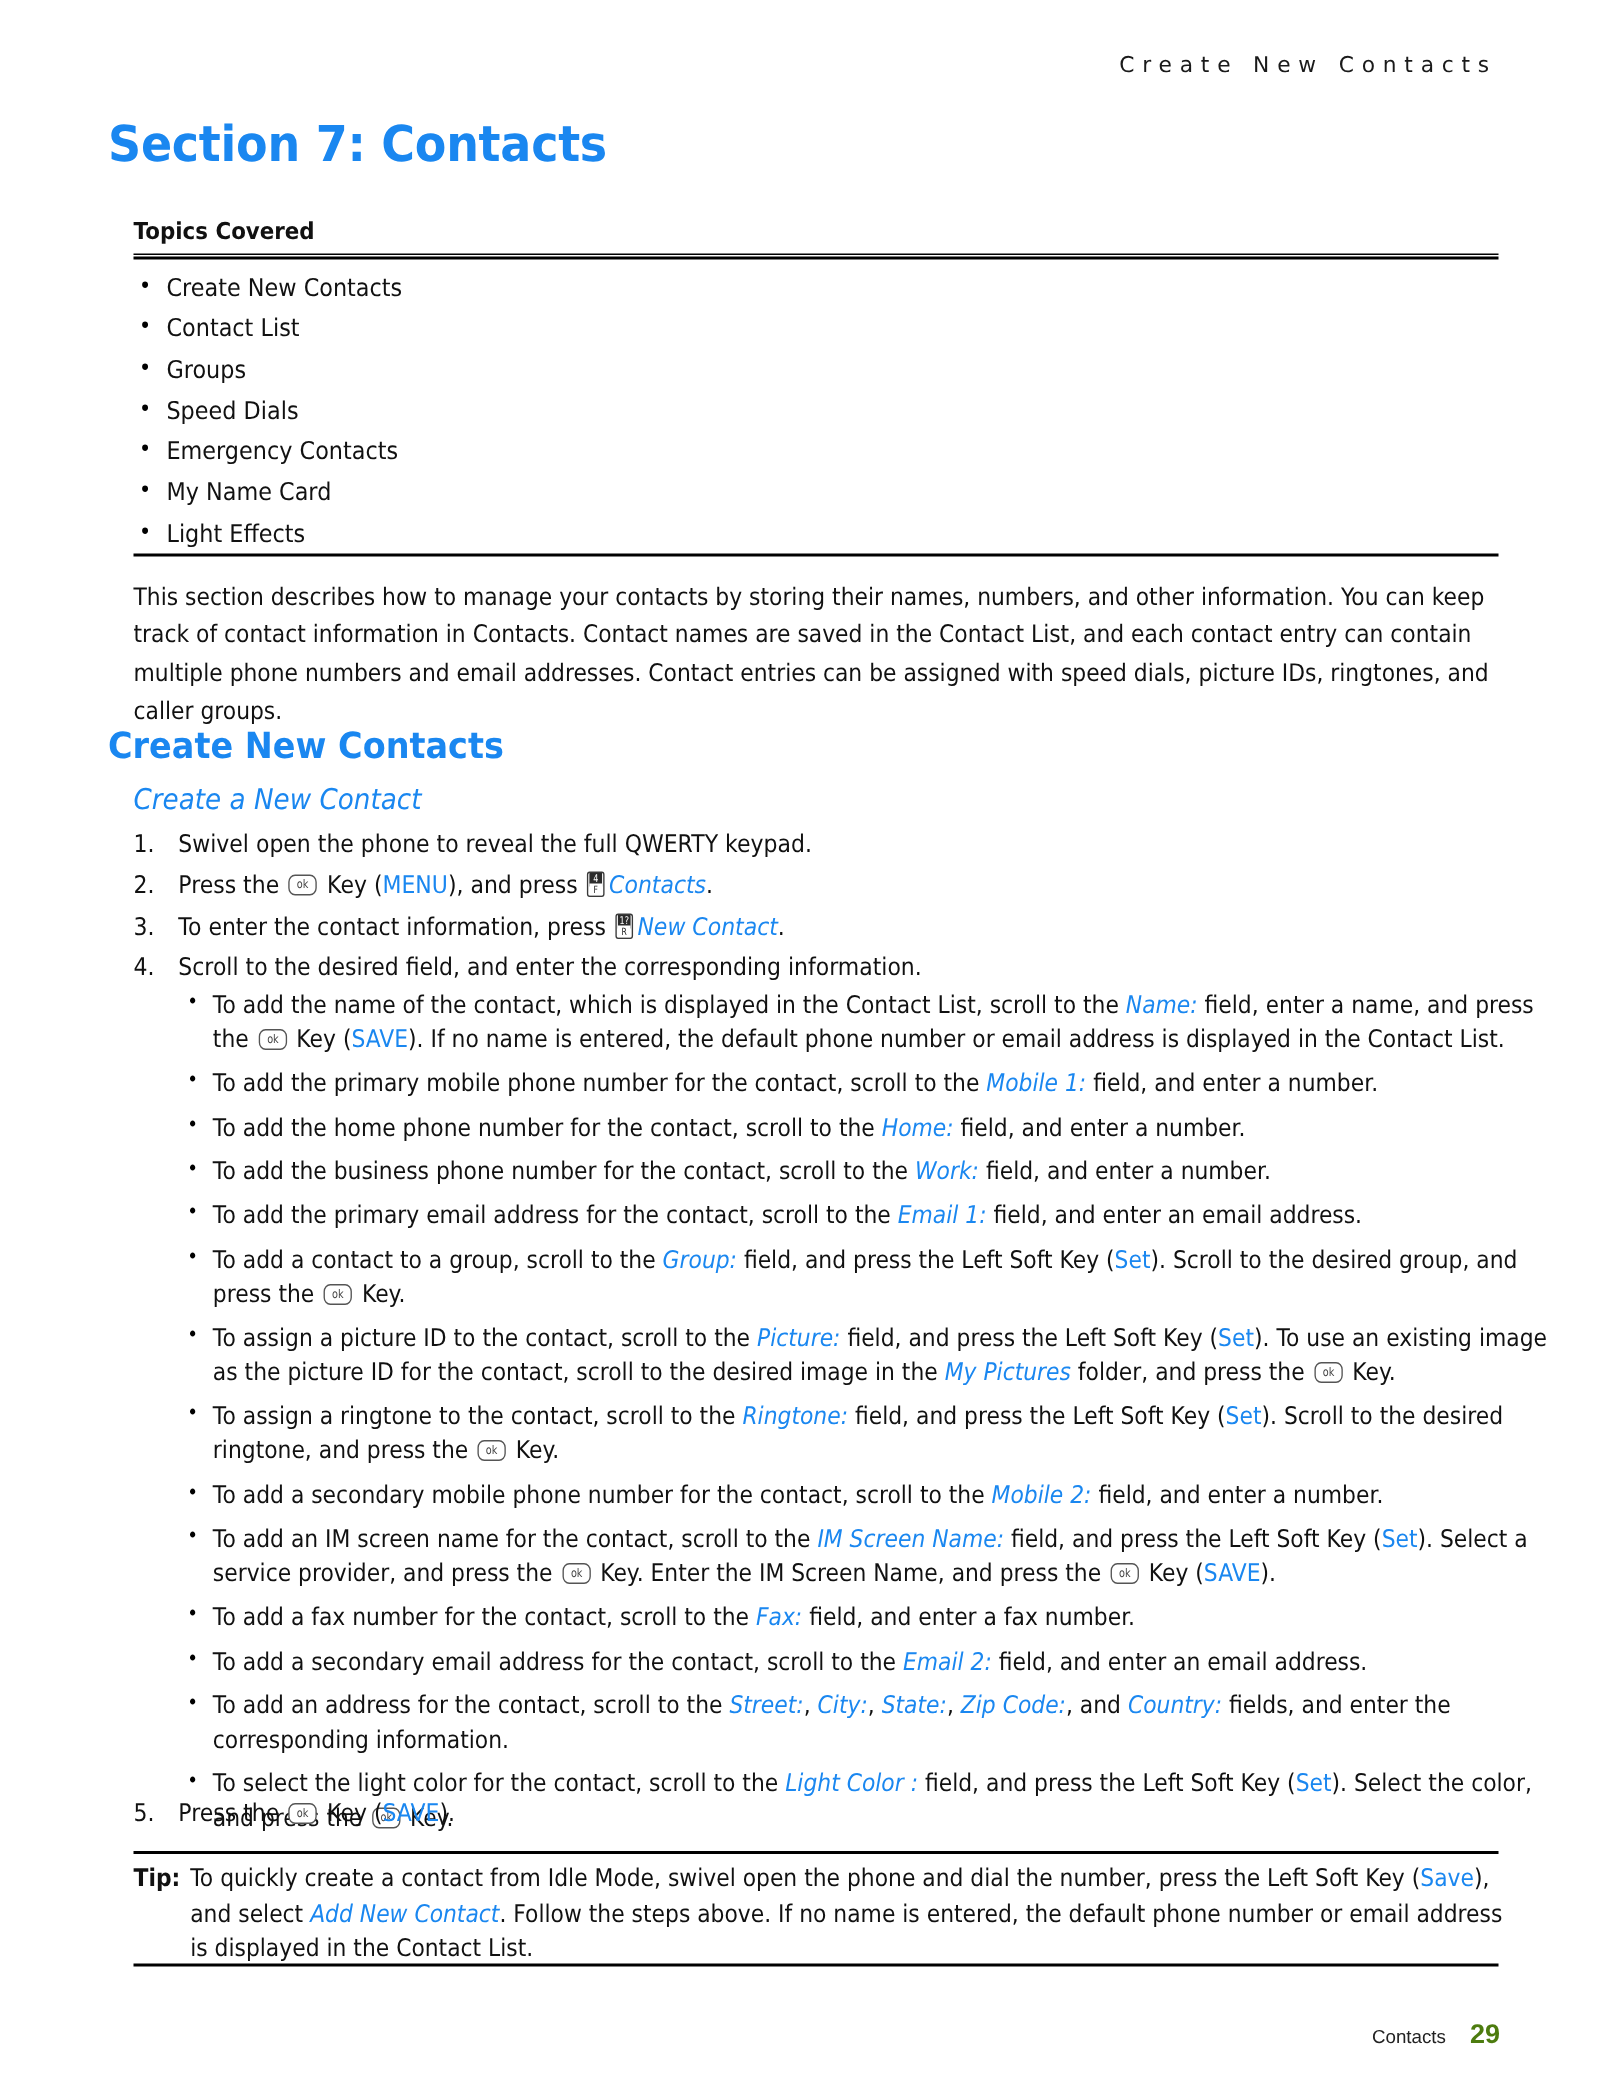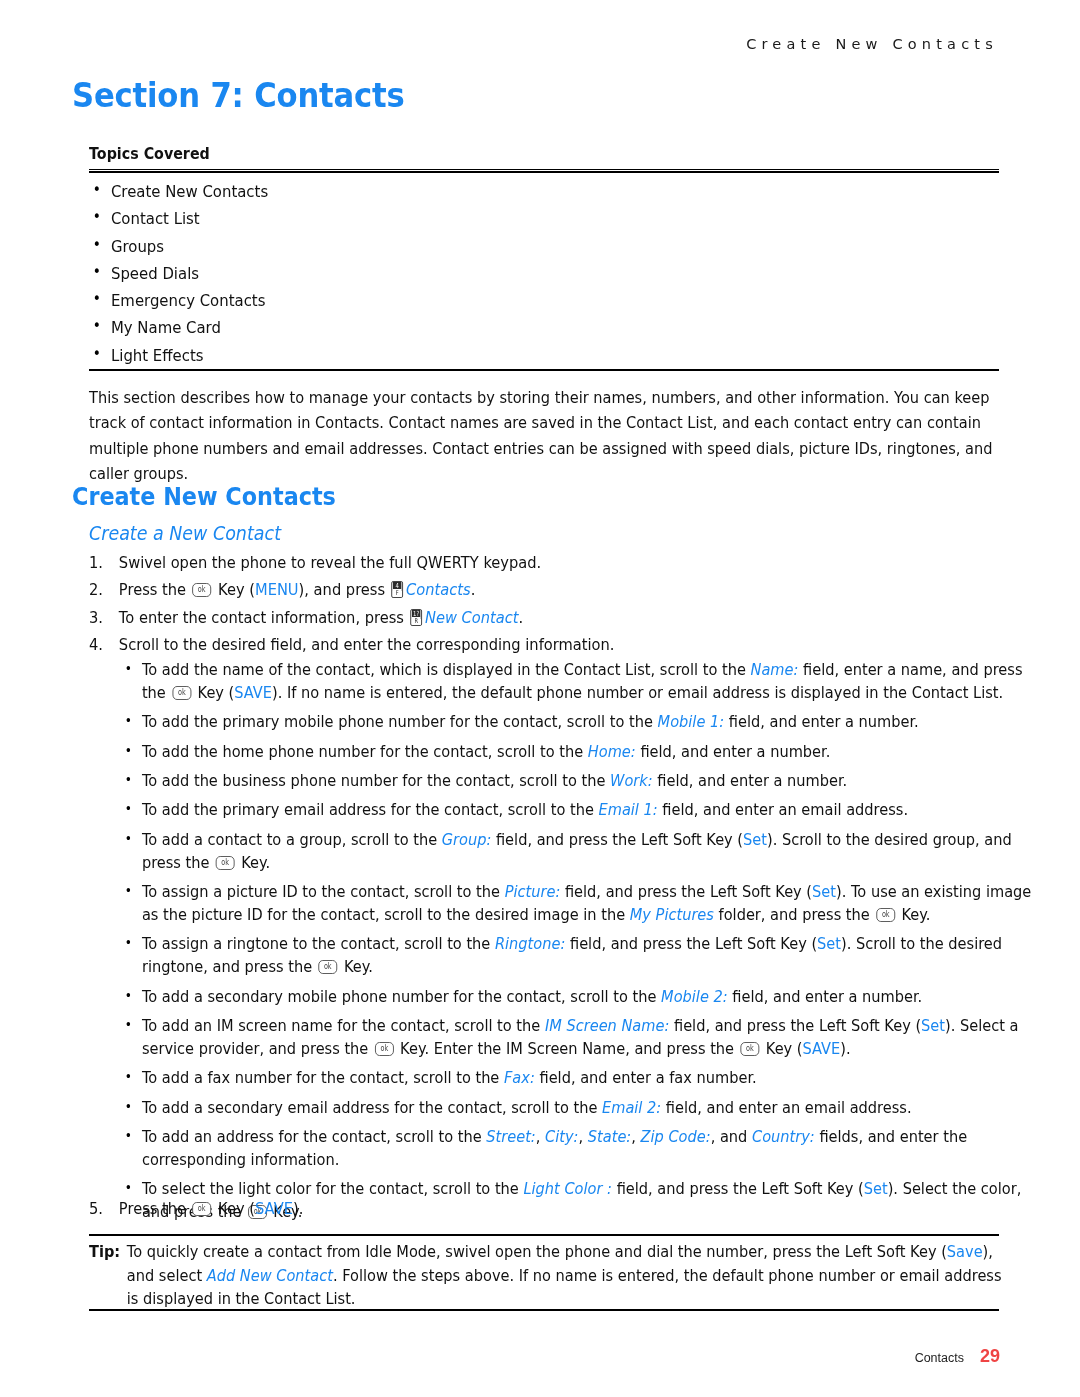--- a/index.html
+++ b/index.html
@@ -261,21 +261,21 @@
     gap: 16px;
     font-family: "Liberation Sans", sans-serif;
   }
   .footer-label {
     font-size: 12.5px;
     color: #222;
   }
   .footer-page {
     font-size: 18px;
     font-weight: bold;
-    color: #ef4444;
+    color: #4d7c0f;
   }
 
   
   .blue { color: #1a87f0; }
   .blue-i { color: #1a87f0; font-style: italic; }
 
   
   .key-ok {
     display: inline-block;
     width: 21px;

